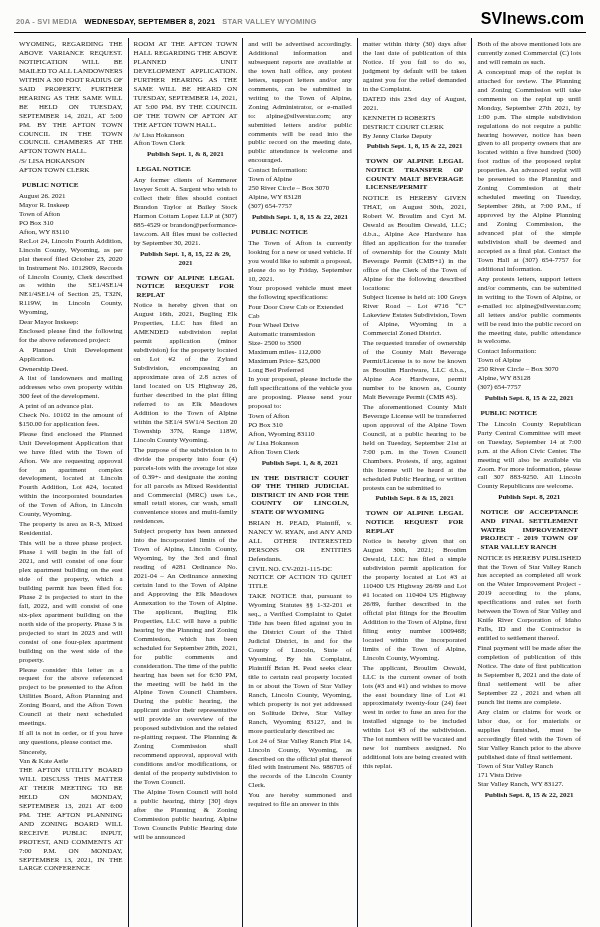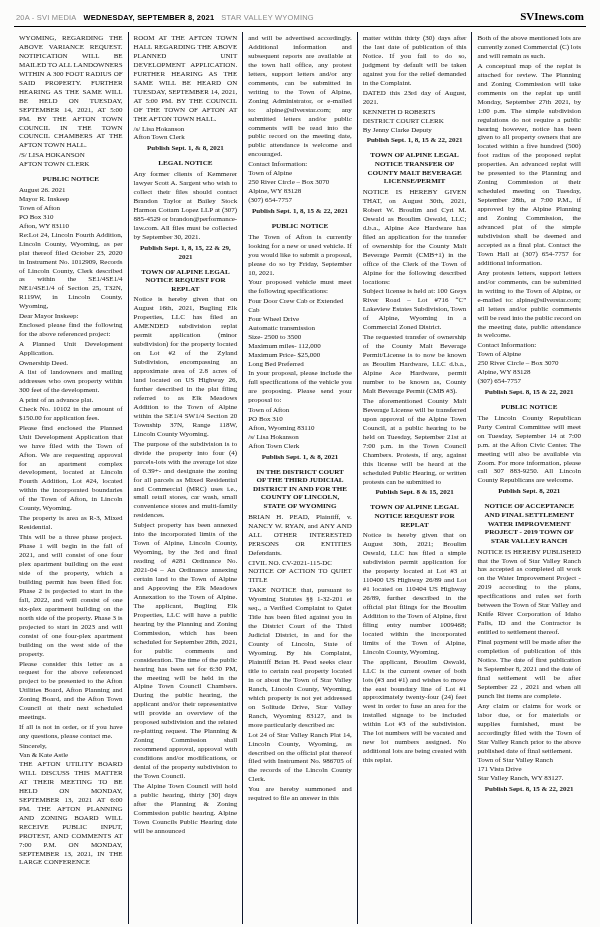--- a/index.html
+++ b/index.html
@@ -13,39 +13,39 @@
     font-family:"Liberation Serif", serif;
     color:#151515;
     overflow:hidden;
   }
   .masthead {
     display:flex; justify-content:space-between; align-items:baseline;
     font-family:"Liberation Sans", sans-serif;
     padding:2px 2px 4px;
   }
   .masthead-left { display:flex; gap:7px; align-items:baseline; font-size:7.5px; letter-spacing:.2px; }
-  .masthead .muted { color:#8a8a8a; font-weight:normal; }
+  .masthead .muted { color:#8a8a8a; font-weight:bold; }
   .masthead .date  { color:#000; font-weight:bold; }
-  .site { font-weight:bold; font-size:11px; color:#000;font-family:Liberation Serif, serif; }
+  .site { font-weight:bold; font-size:16px; color:#000; }
   .rule { border-top:1.6px solid #000; margin:0 0 5px; }
   .cols { display:flex; height:892px; }
   .col {
     flex:1 1 0;
     padding:2px 5px 0;
     overflow:hidden;
     font-size:7px;
     line-height:1.28;
     text-align:justify;
   }
   .col + .col { border-left:1px solid #0f172a; }
   .blk { margin:0; }
   .blk.para { margin:0 0 1px; text-align:justify; }
   .blk.line { text-align:left; margin:0; }
   .blk.heading {
-    font-weight:bold; text-align:center;
+    font-weight:bold; 
     margin:6px 3px 2px; font-size:7.1px; line-height:1.22;
   }
   .blk.publish { font-weight:bold; text-align:center; margin:2px 0 4px; }
 </style>
 </head>
 <body>
 
 <div class="page">
   <div class="masthead">
     <div class="masthead-left">

